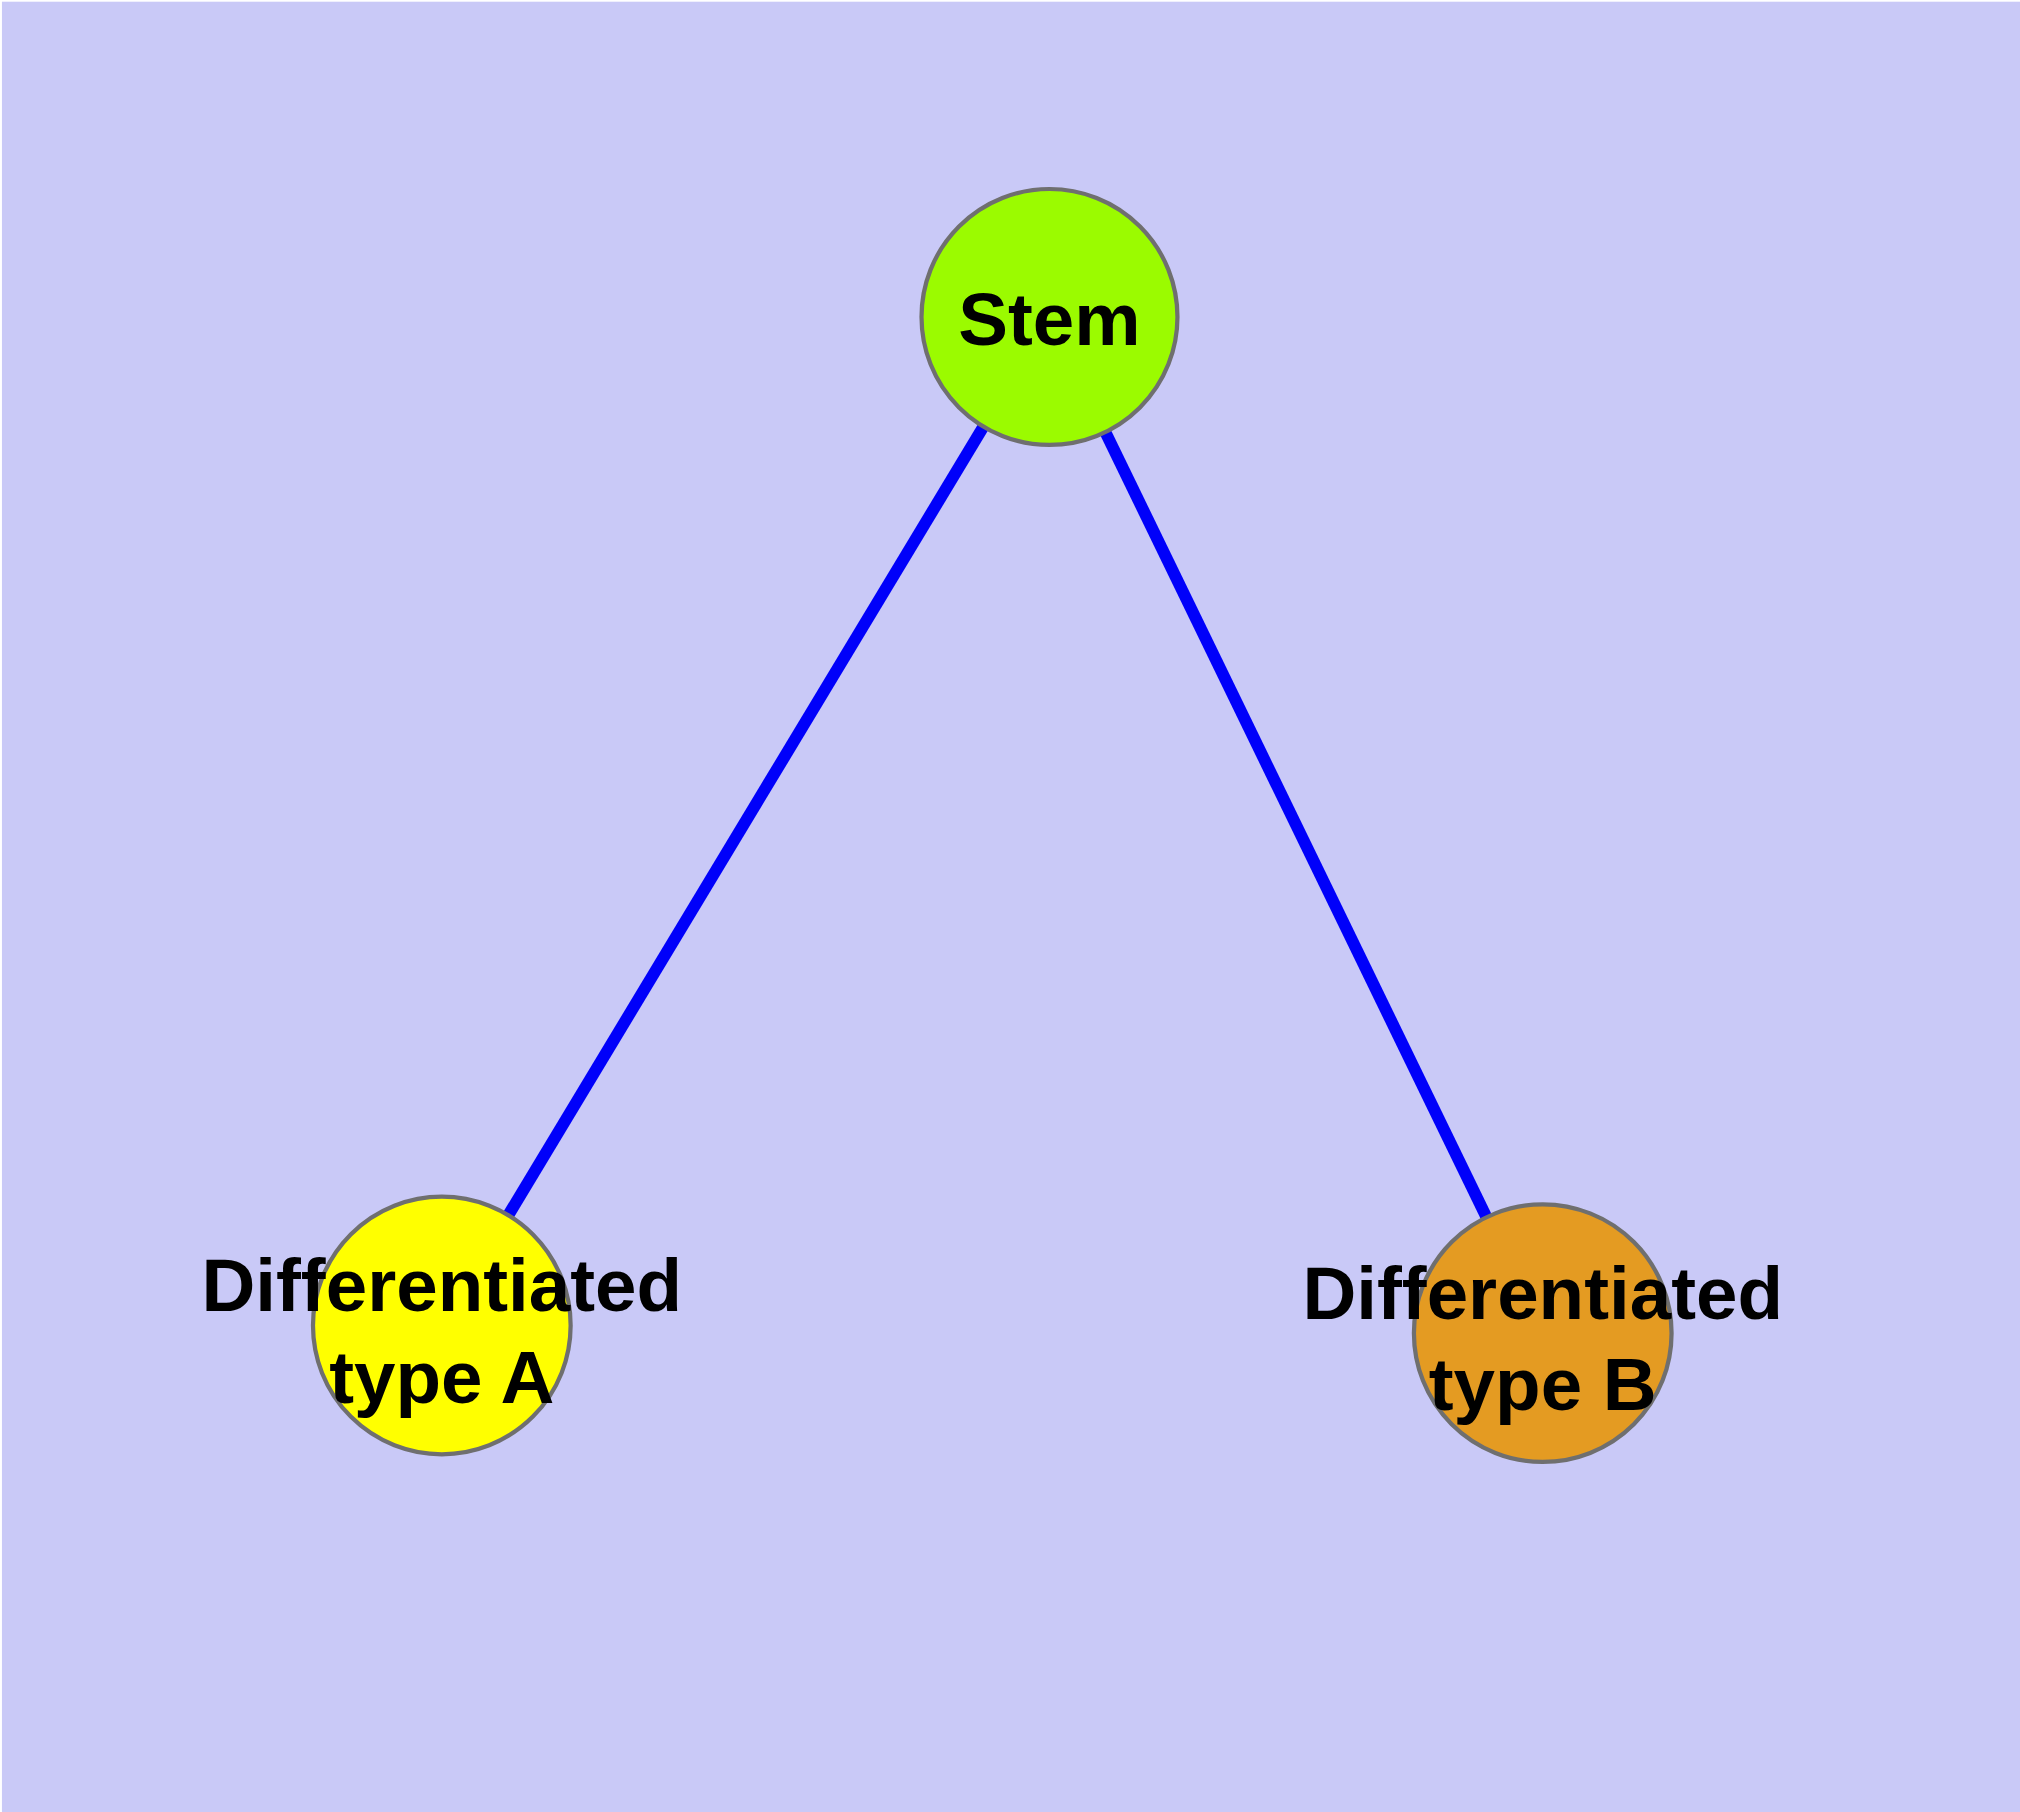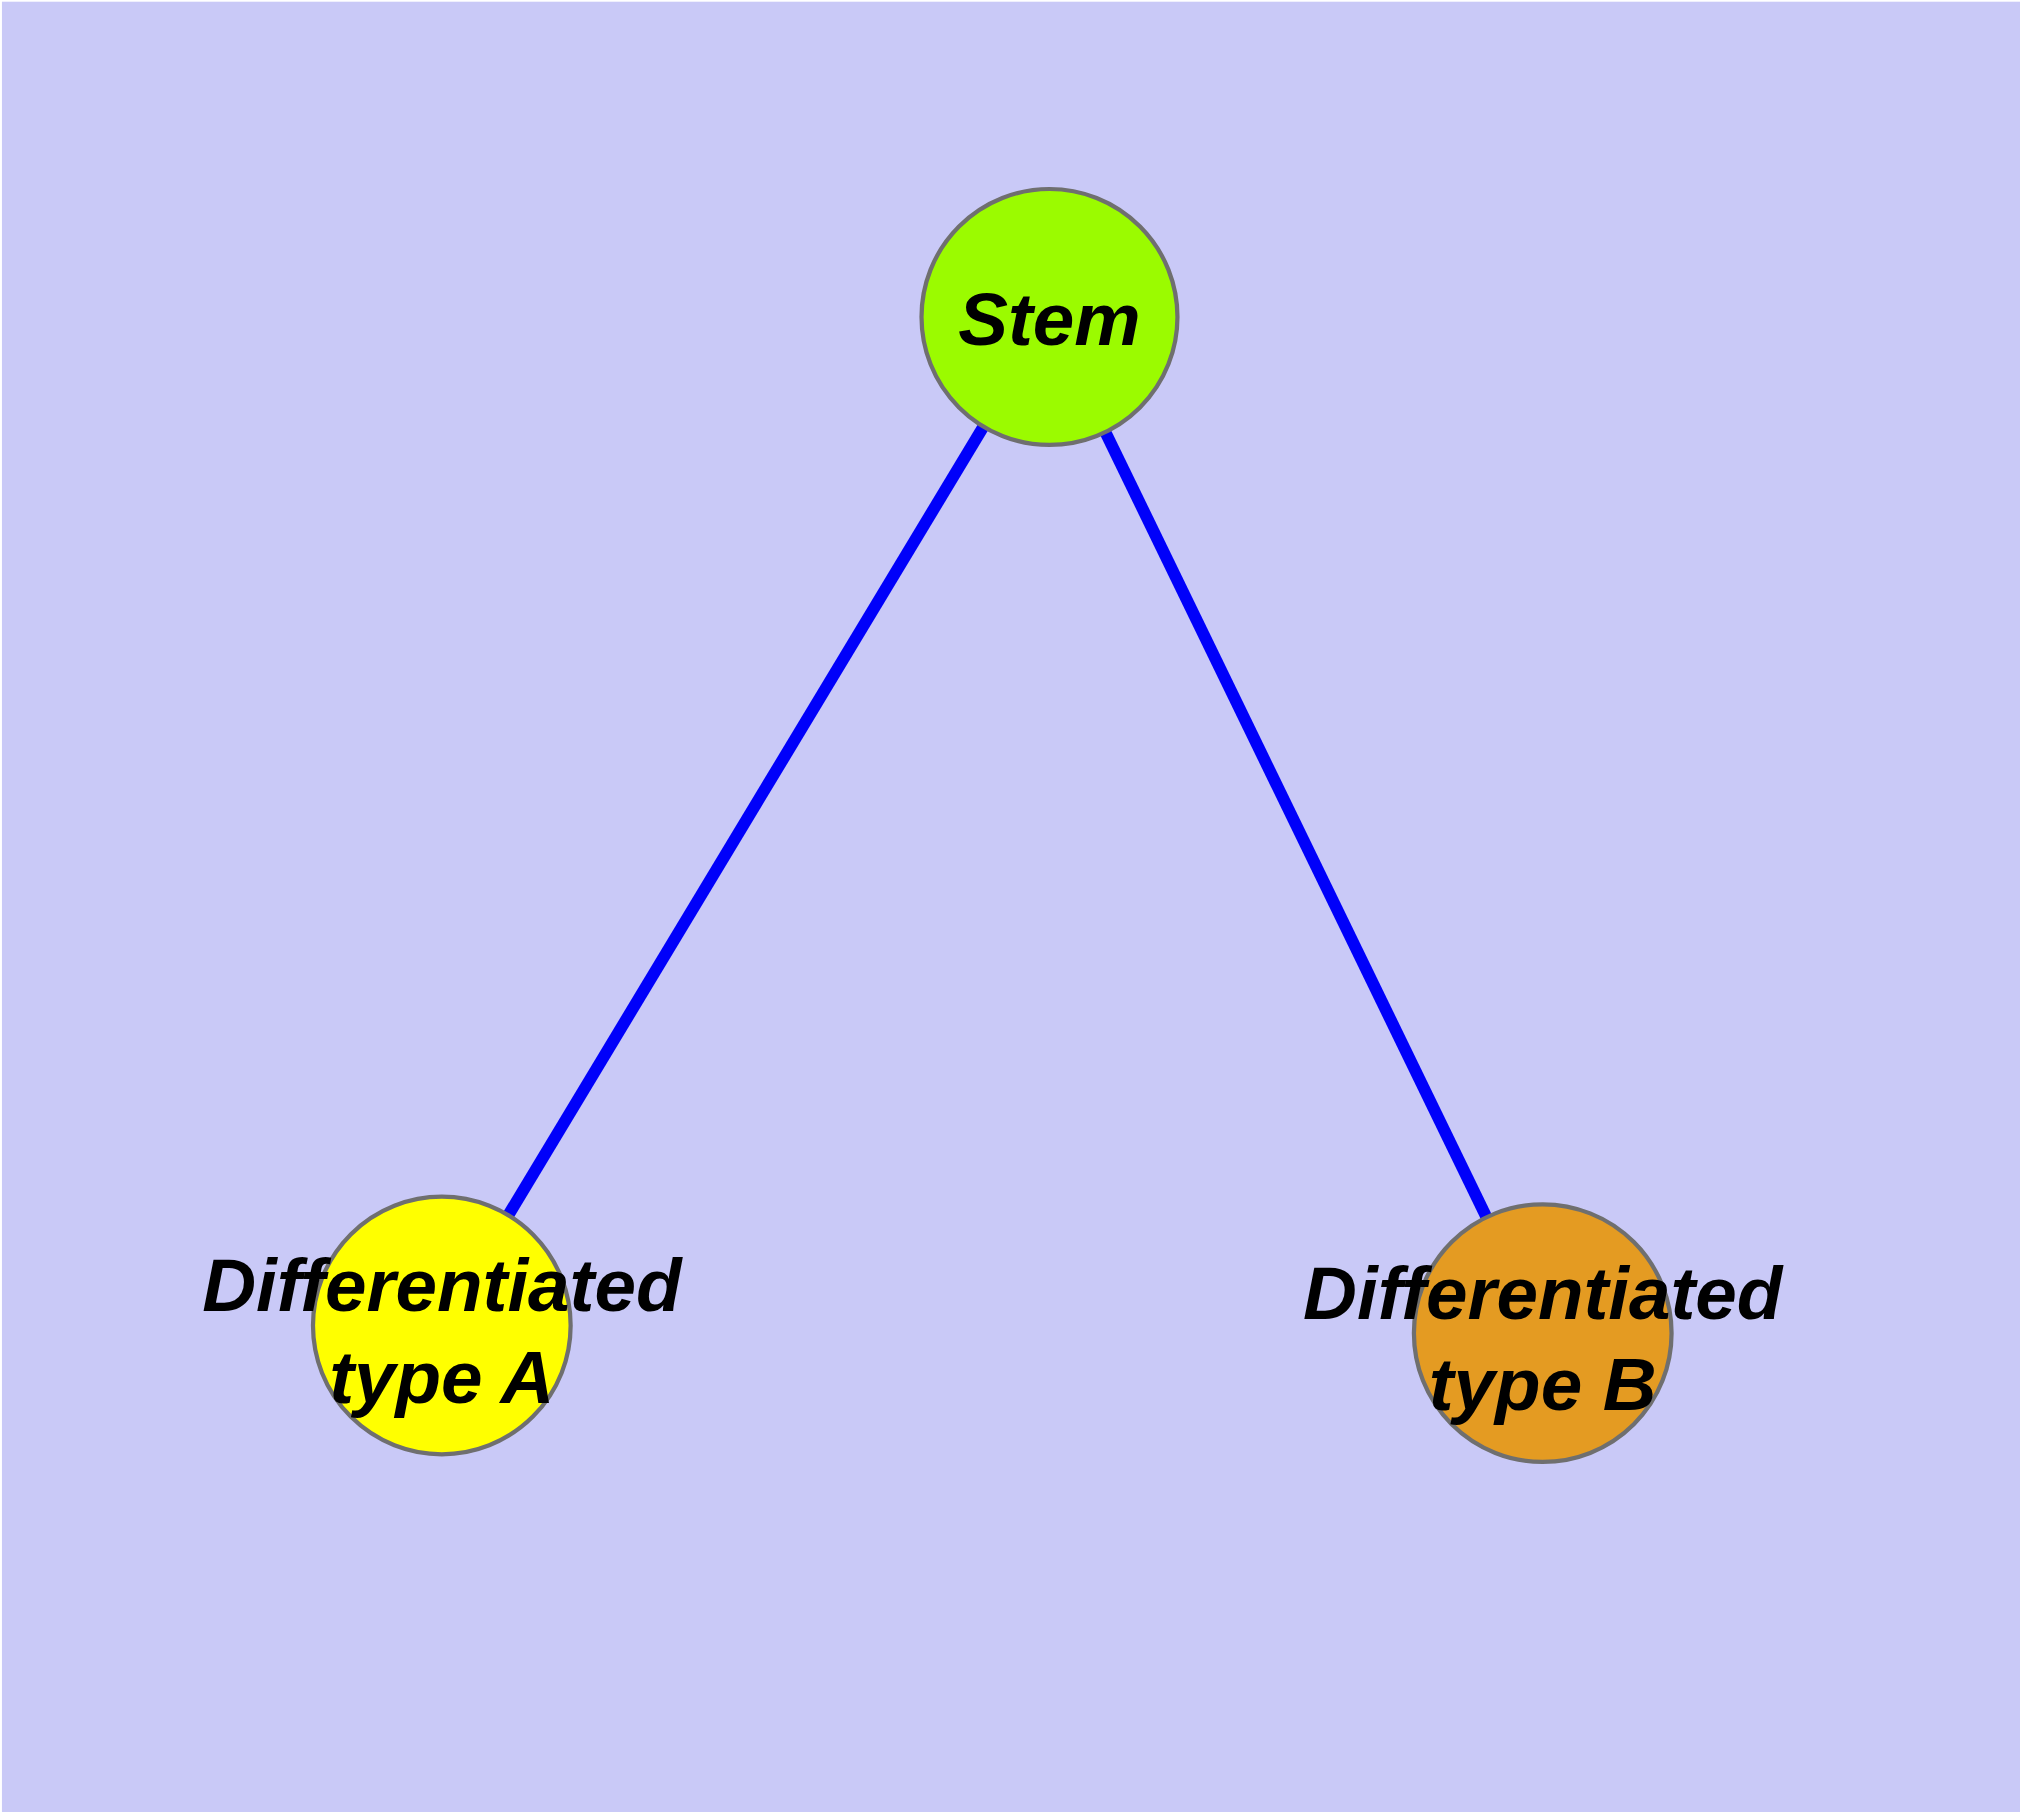--- a/index.html
+++ b/index.html
@@ -4,21 +4,20 @@
 <style>
   html, body {
     margin: 0;
     padding: 0;
     background: #ffffff;
   }
   .stage {
     width: 2021px;
     height: 1812px;
     overflow: hidden;
-    font-style: italic;
   }
   svg { display: block; }
   .node-label {
     font-family: "Liberation Sans", sans-serif;
     font-weight: bold;
     font-size: 88px;
     fill: #000000;
   }
 </style>
 </head>

